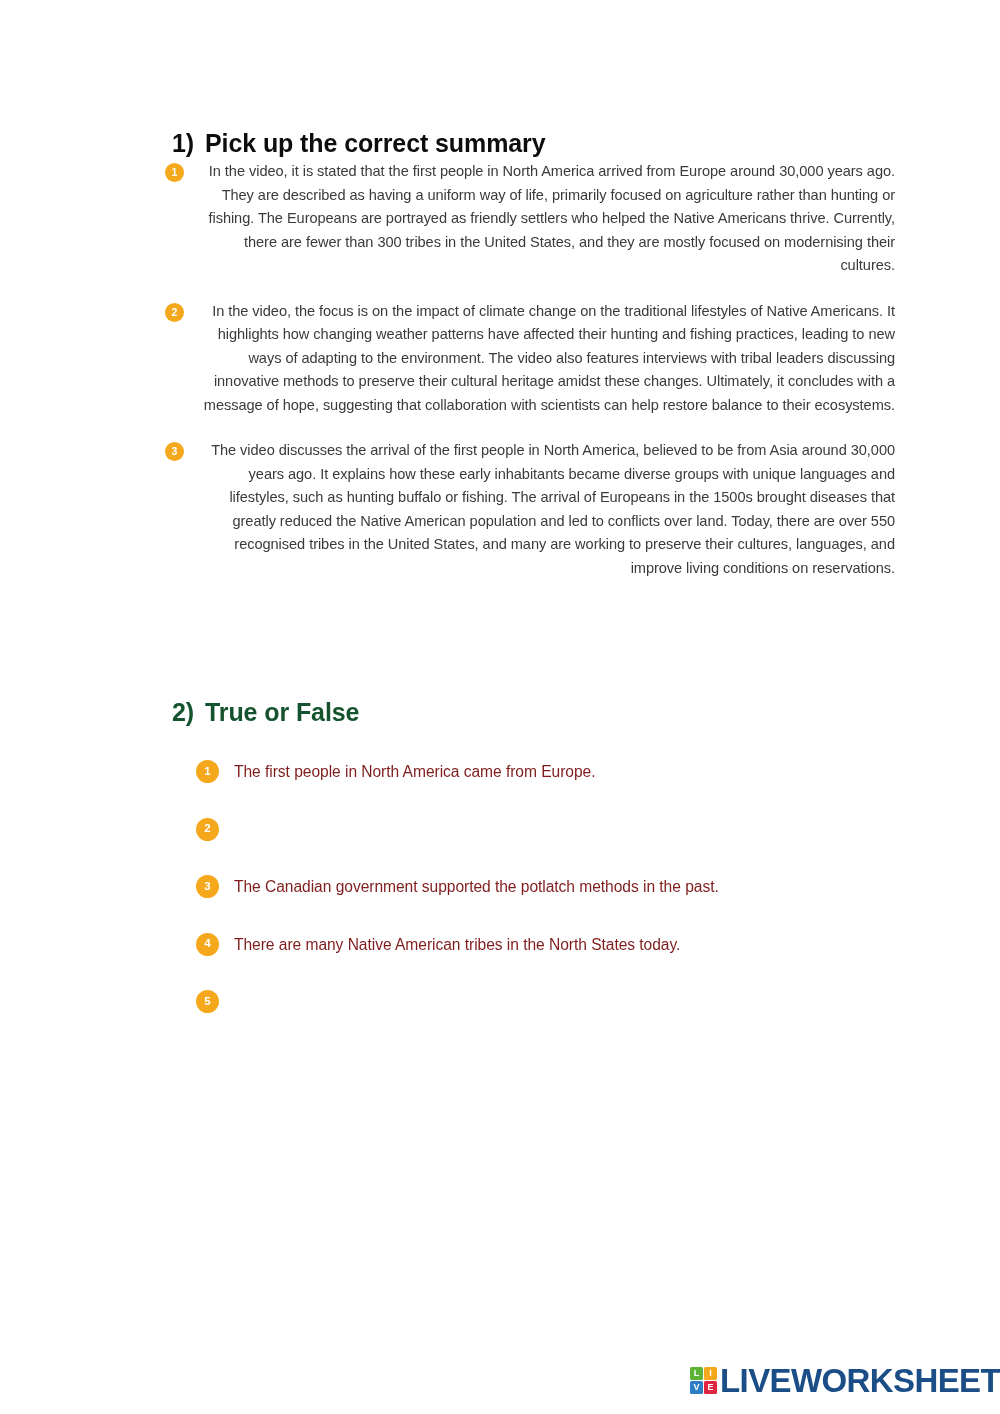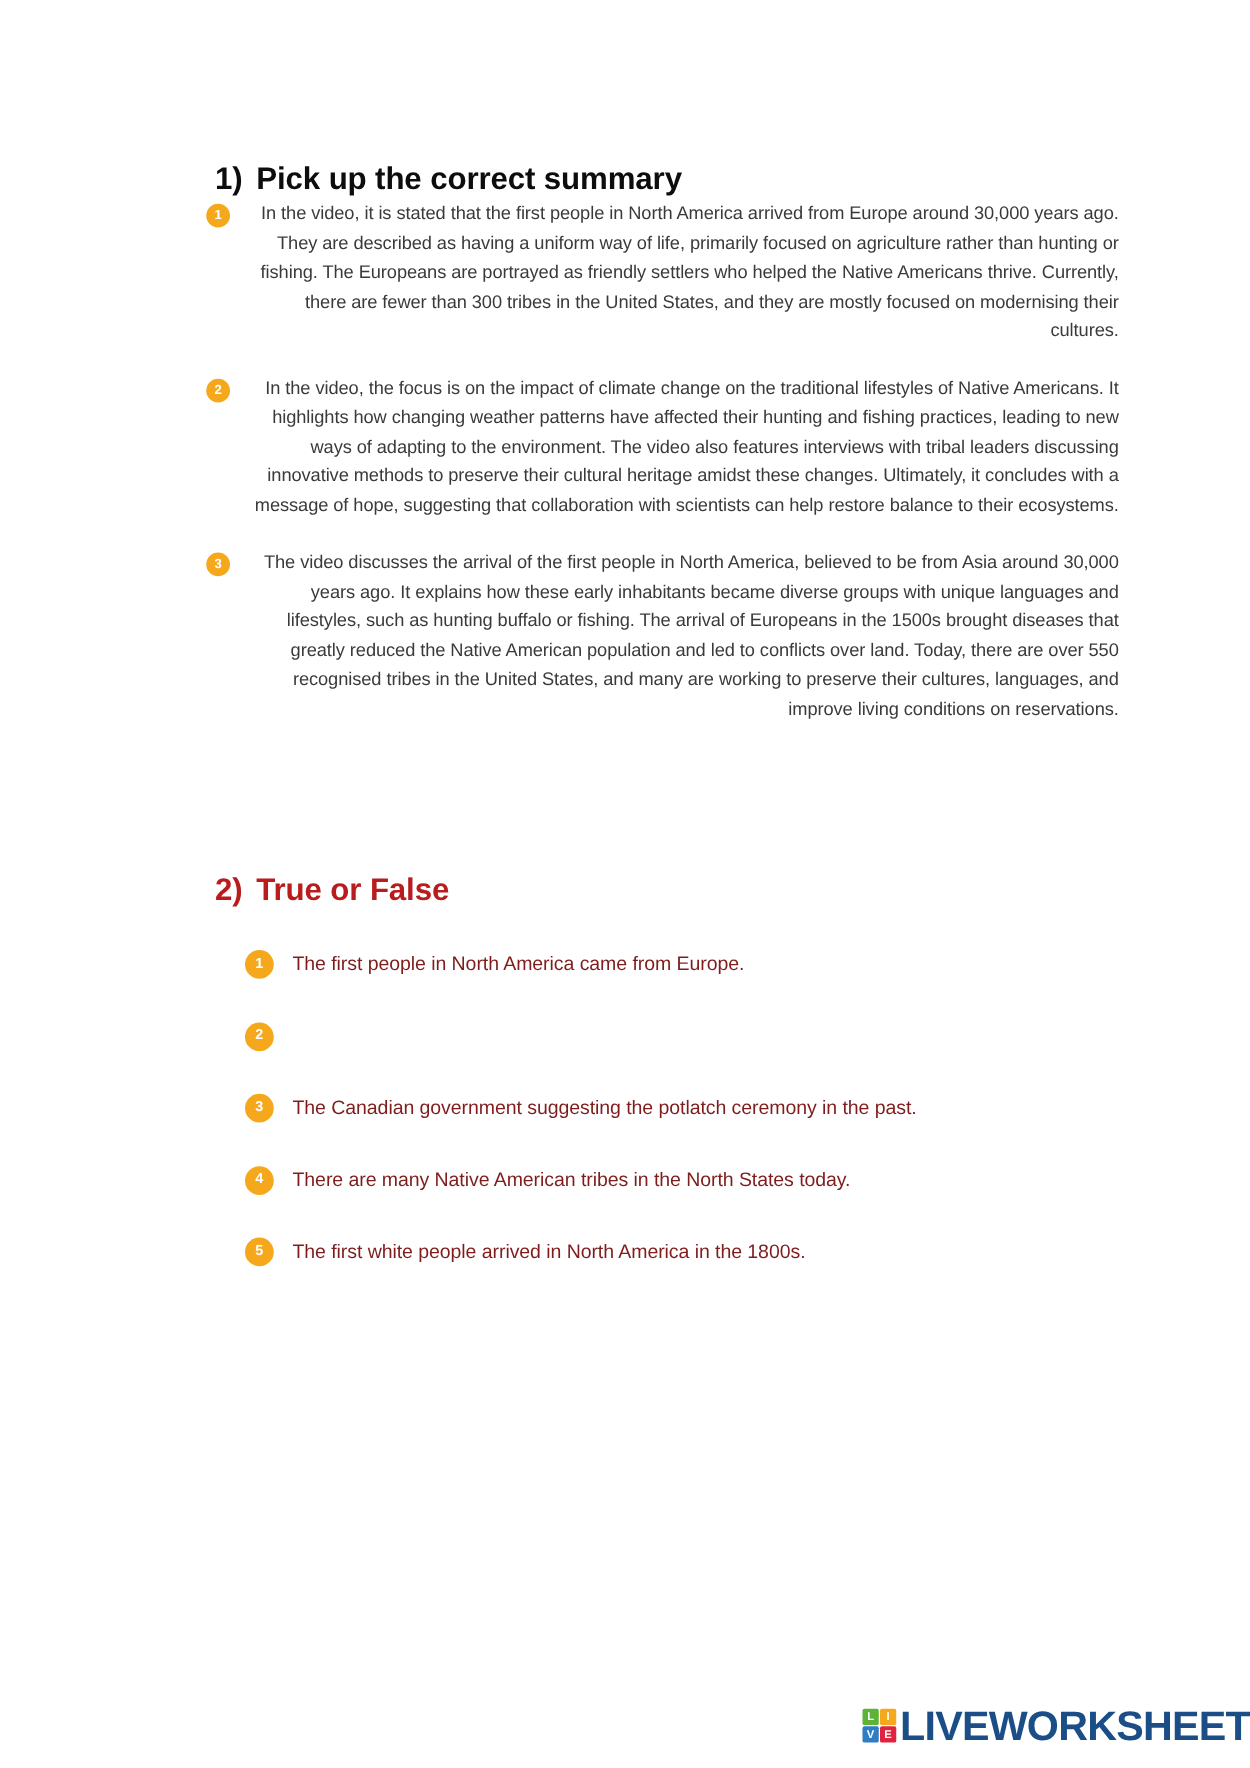--- a/index.html
+++ b/index.html
@@ -76,21 +76,21 @@
     letter-spacing: -0.06px;
   }
 
   
   .section-two-heading {
     position: absolute;
     left: 172px;
     top: 698px;
     font-size: 25px;
     font-weight: 700;
-    color: #b91c1c;
+    color: #14532d;
     letter-spacing: -0.1px;
     white-space: nowrap;
   }
   .section-two-heading .num {
     margin-right: 11px;
   }
 
   .tf-list {
     position: absolute;
     left: 196px;
@@ -205,31 +205,30 @@
       <span class="badge-md">1</span>
       <div class="tf-text">The first people in North America came from Europe.</div>
     </div>
 
     <div class="tf-item">
       <span class="badge-md">2</span>
     </div>
 
     <div class="tf-item">
       <span class="badge-md">3</span>
-      <div class="tf-text">The Canadian government suggesting the potlatch ceremony in the past.</div>
+      <div class="tf-text">The Canadian government supported the potlatch methods in the past.</div>
     </div>
 
     <div class="tf-item">
       <span class="badge-md">4</span>
       <div class="tf-text">There are many Native American tribes in the North States today.</div>
     </div>
 
     <div class="tf-item">
       <span class="badge-md">5</span>
-      <div class="tf-text">The first white people arrived in North America in the 1800s.</div>
     </div>
 
   </div>
 
   <div class="footer-logo">
     <div class="logo-mark">
       <span class="logo-cell c0">L</span>
       <span class="logo-cell c1">I</span>
       <span class="logo-cell c2">V</span>
       <span class="logo-cell c3">E</span>

